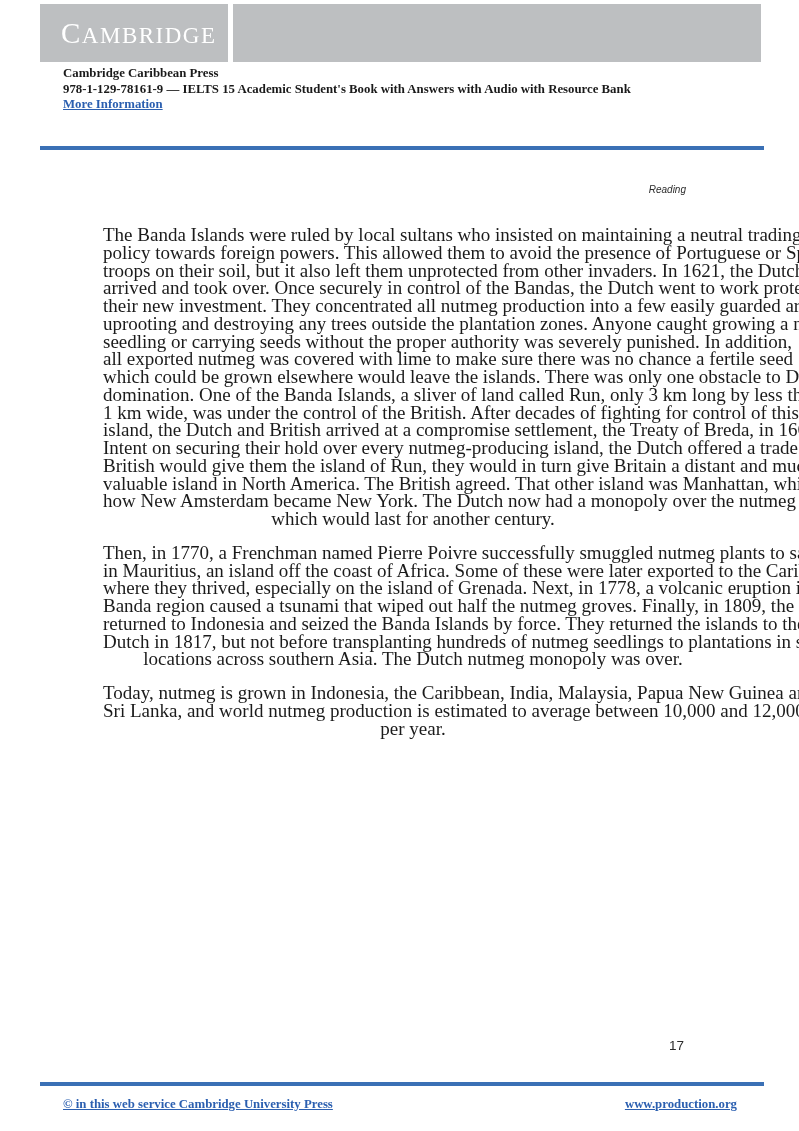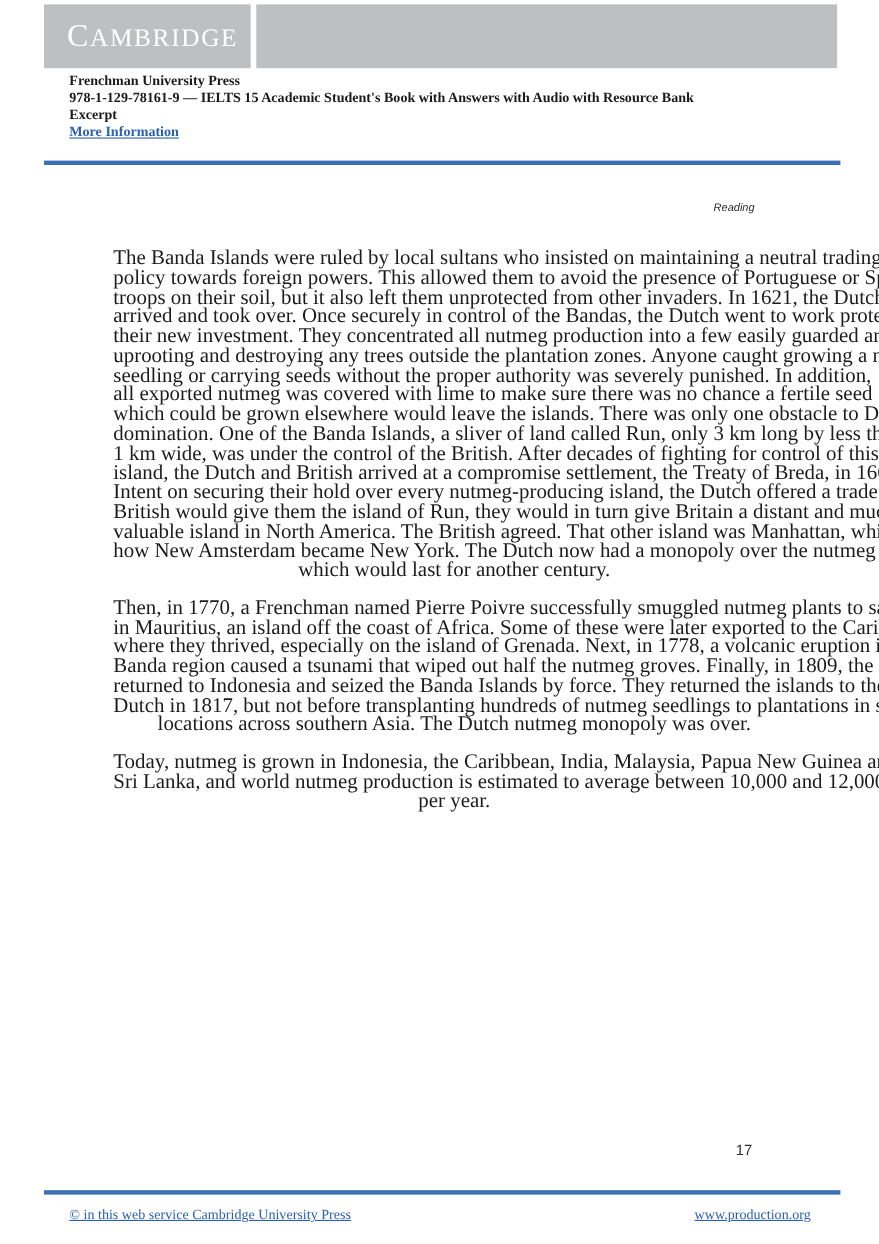--- a/index.html
+++ b/index.html
@@ -104,43 +104,42 @@
     right: 115px;
     font-family: "Liberation Sans", sans-serif;
     font-size: 13.5px;
     color: #2b2b2b;
   }
   .footer-link {
     position: absolute;
     top: 1097px;
     font-family: "Liberation Serif", serif;
     font-size: 12.8px;
-    font-weight: 400;
+    font-weight: 700;
     color: #2b5fb0;
     text-decoration: underline;
     cursor: pointer;
   }
   .footer-link-left { left: 63px; }
   .footer-link-right { right: 62px; }
 </style>
 </head>
 <body>
 
 <div class="banner">
   <div class="banner-left">
     <span class="logo-text">CAMBRIDGE</span>
   </div>
   <div class="banner-divider"></div>
   <div class="banner-right"></div>
 </div>
 
 <div class="meta">
-  <div>Frenchman University Press</div>
+  <div>Cambridge Caribbean Press</div>
   <div>978-1-129-78161-9 — IELTS 15 Academic Student's Book with Answers with Audio with Resource Bank</div>
-  <div>Excerpt</div>
   <div>
     <a class="meta-link">More Information</a>
   </div>
 </div>
 
 <div class="rule rule-top"></div>
 
 <div class="section-heading">Reading</div>
 
 <div class="passage">

